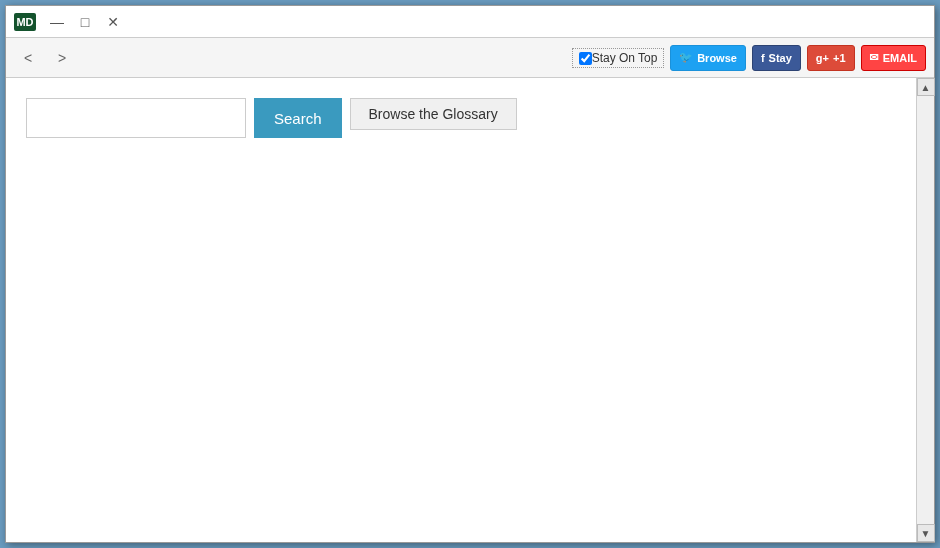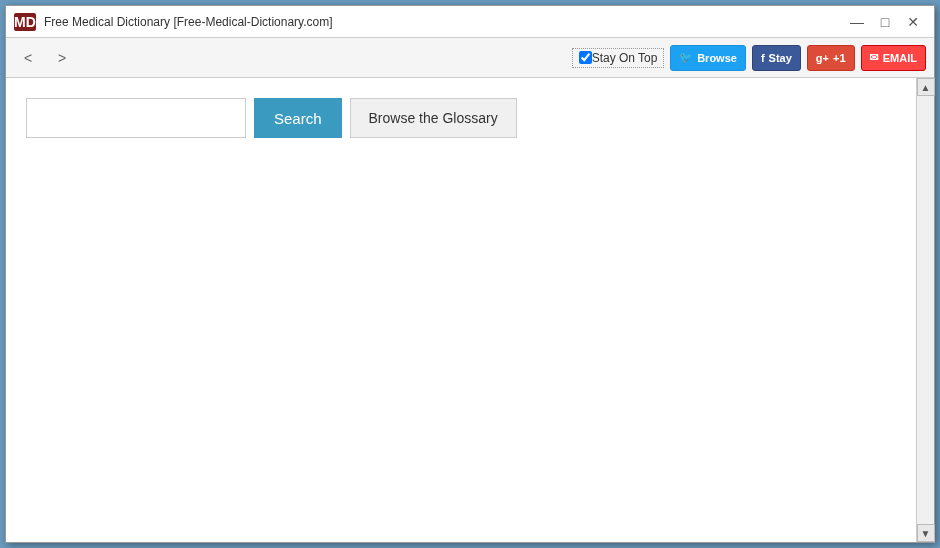--- a/index.html
+++ b/index.html
@@ -35,23 +35,23 @@
       border-bottom: 1px solid #ccc;
       display: flex;
       align-items: center;
       padding: 0 8px;
       user-select: none;
     }
 
     .title-bar-logo {
       width: 22px;
       height: 18px;
-      background: #7f1d1d;
-      color: white;
-      font-size: 14px;
+      background: #14532d;
+      color: white;
+      font-size: 11px;
       font-weight: bold;
       display: flex;
       align-items: center;
       justify-content: center;
       margin-right: 8px;
       border-radius: 2px;
       flex-shrink: 0;
     }
 
     .title-bar-text {
@@ -101,21 +101,21 @@
       align-items: center;
       justify-content: center;
     }
 
     .toolbar-spacer {
       flex: 1;
     }
 
     .stay-on-top {
       display: flex;
-      align-items: center;
+      align-items: flex-end;
       font-size: 12px;
       color: #333;
       border: 1px dotted #999;
       padding: 2px 6px;
       cursor: pointer;
     }
 
     .stay-on-top input[type="checkbox"] {
       margin: 0;
     }
@@ -186,21 +186,21 @@
       padding: 0 20px;
       background: #3a9abf;
       color: white;
       border: none;
       font-size: 15px;
       cursor: pointer;
       font-weight: 500;
     }
 
     .browse-button {
-      height: 40px;
+      height: 32px;
       padding: 0 18px;
       background: #f0f0f0;
       color: #333;
       border: 1px solid #ccc;
       font-size: 14px;
       cursor: pointer;
     }
 
     
     .scrollbar {
@@ -230,21 +230,20 @@
       border: 1px solid #bbb;
     }
   </style>
 </head>
 <body>
 
 <div class="window">
 
   <div class="title-bar">
     <div class="title-bar-logo">MD</div>
-    <span class="title-bar-text">Free Medical Dictionary [Free-Medical-Dictionary.com]</span>
     <div class="title-bar-controls">
       <button class="title-bar-btn">—</button>
       <button class="title-bar-btn">□</button>
       <button class="title-bar-btn close">✕</button>
     </div>
   </div>
 
   <div class="toolbar">
     <button class="nav-btn">&lt;</button>
     <button class="nav-btn">&gt;</button>

